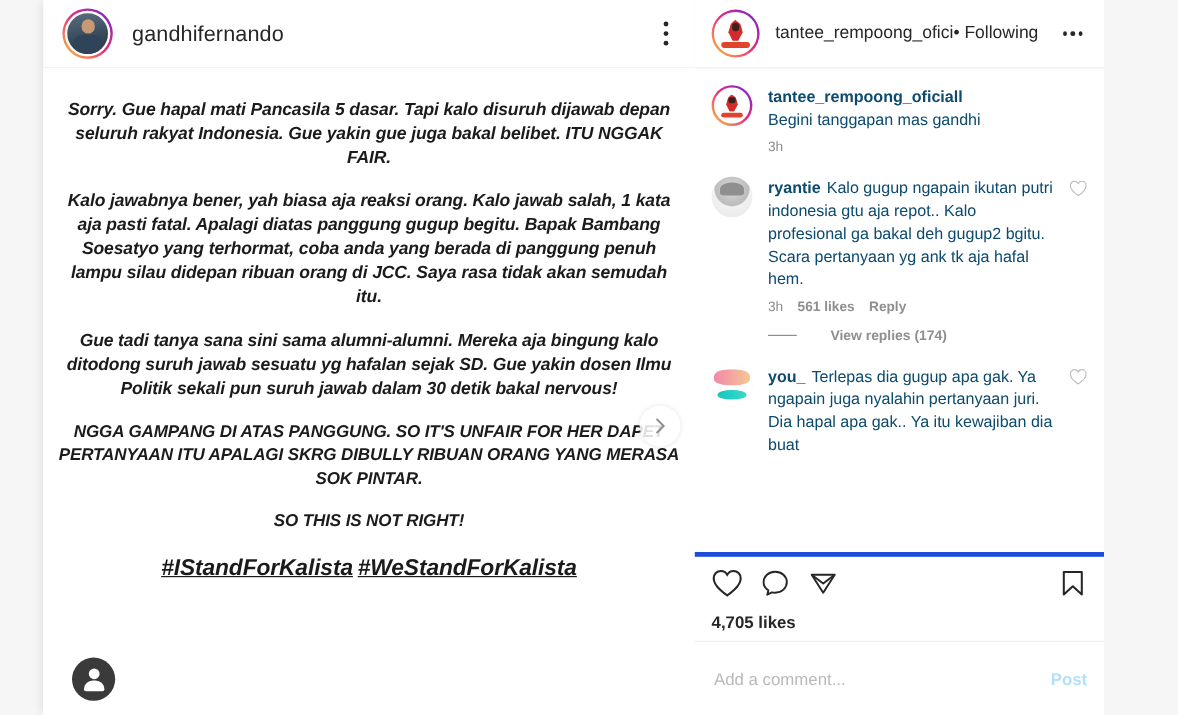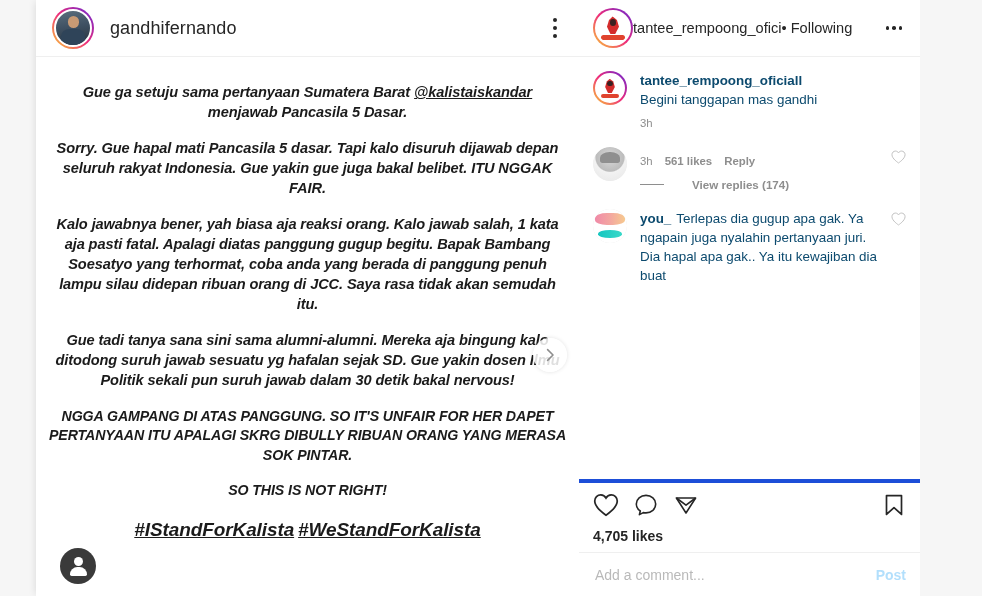--- a/index.html
+++ b/index.html
@@ -139,21 +139,21 @@
   }
   .side-header {
     height: 57px; flex: 0 0 57px;
     display: flex; align-items: center;
     padding: 0 12px 0 14px;
     border-bottom: 1px solid #efefef;
     box-sizing: border-box;
   }
   .ring-sm { width: 40px; height: 40px; }
   .side-header .names {
-    font-size: 14.6px; color: #262626;
+    margin-left: 13px; font-size: 14.6px; color: #262626;
     white-space: nowrap; overflow: hidden;
   }
   .side-header .names b { font-weight: 400; }
   .sep-dot { color:#262626; }
   .following { color:#262626; }
   .dots-horz {
     margin-left: auto; display:flex; gap:3px; padding: 8px 6px; cursor:pointer;
   }
   .dots-horz i { width:3.5px; height:3.5px; border-radius:50%; background:#262626; display:block; }
 
@@ -215,21 +215,21 @@
   .act { cursor: pointer; display:block; }
   .likes {
     margin-top: 7px; font-size: 14px; font-weight: 700; color: #262626;
   }
   .timestamp {
     margin-top: 5px; font-size: 10.6px; color: #8e8e8e; letter-spacing: .2px;
   }
   .addbar {
     flex: 0 0 auto;
     border-top: 1px solid #efefef;
-    height: 44px;
+    height: 62px;
     display: flex; align-items: center;
     padding: 0 14px;
     box-sizing: border-box;
     background:#fff;
   }
   .addbar input {
     flex: 1 1 auto; border: none; outline: none;
     font-size: 14px; color: #262626;
     font-family: "Liberation Sans", sans-serif;
     background: transparent;
@@ -255,23 +255,20 @@
       <div class="dots-vert">
         <i></i>
           <i></i>
           <i></i>
       </div>
     </div>
 
     <div class="media">
       <div class="quote-wrap">
 
-        <p class="quote-p">
-          <span>Gue ga setuju sama pertanyaan Sumatera Barat </span><span class="u">@kalistaiskandar</span><span> menjawab Pancasila 5 Dasar.</span>
-        </p>
 
         <p class="quote-p">Sorry. Gue hapal mati Pancasila 5 dasar. Tapi kalo disuruh dijawab depan seluruh rakyat Indonesia. Gue yakin gue juga bakal belibet. ITU NGGAK FAIR.</p>
 
         <p class="quote-p">Kalo jawabnya bener, yah biasa aja reaksi orang. Kalo jawab salah, 1 kata aja pasti fatal. Apalagi diatas panggung gugup begitu. Bapak Bambang Soesatyo yang terhormat, coba anda yang berada di panggung penuh lampu silau didepan ribuan orang di JCC. Saya rasa tidak akan semudah itu.</p>
 
         <p class="quote-p">Gue tadi tanya sana sini sama alumni-alumni. Mereka aja bingung kalo ditodong suruh jawab sesuatu yg hafalan sejak SD. Gue yakin dosen Ilmu Politik sekali pun suruh jawab dalam 30 detik bakal nervous!</p>
 
         <p class="quote-p caps">NGGA GAMPANG DI ATAS PANGGUNG. SO IT'S UNFAIR FOR HER DAPET PERTANYAAN ITU APALAGI SKRG DIBULLY RIBUAN ORANG YANG MERASA SOK PINTAR.</p>
 
 
@@ -335,20 +332,23 @@
             <span>3h</span>
           </div>
         </div>
       </div>
 
       <div class="c-row">
         <div class="c-ava">
           <div class="ava-gray" style="position:absolute;inset:0;border-radius:50%;"></div>
         </div>
         <div class="c-body">
+          <div class="c-text">
+            <span class="uname">ryantie</span><span>Kalo gugup ngapain ikutan putri indonesia gtu aja repot.. Kalo profesional ga bakal deh gugup2 bgitu. Scara pertanyaan yg ank tk aja hafal hem.</span>
+          </div>
           <div class="c-meta">
             <span>3h</span>
             <span class="lk">561 likes</span>
             <span class="rp">Reply</span>
           </div>
           <div class="c-replies">
             <span class="dash"></span>
             <span>View replies (174)</span>
           </div>
         </div>

